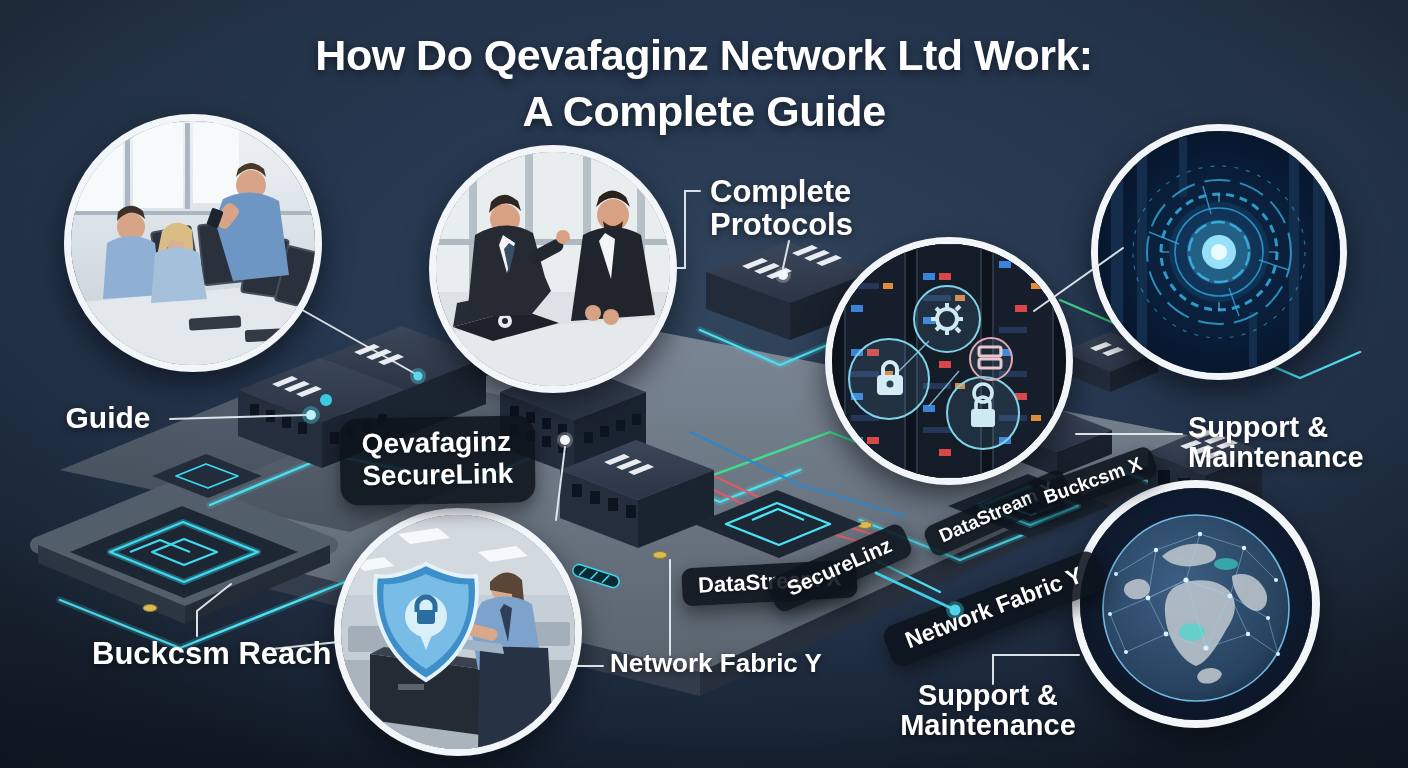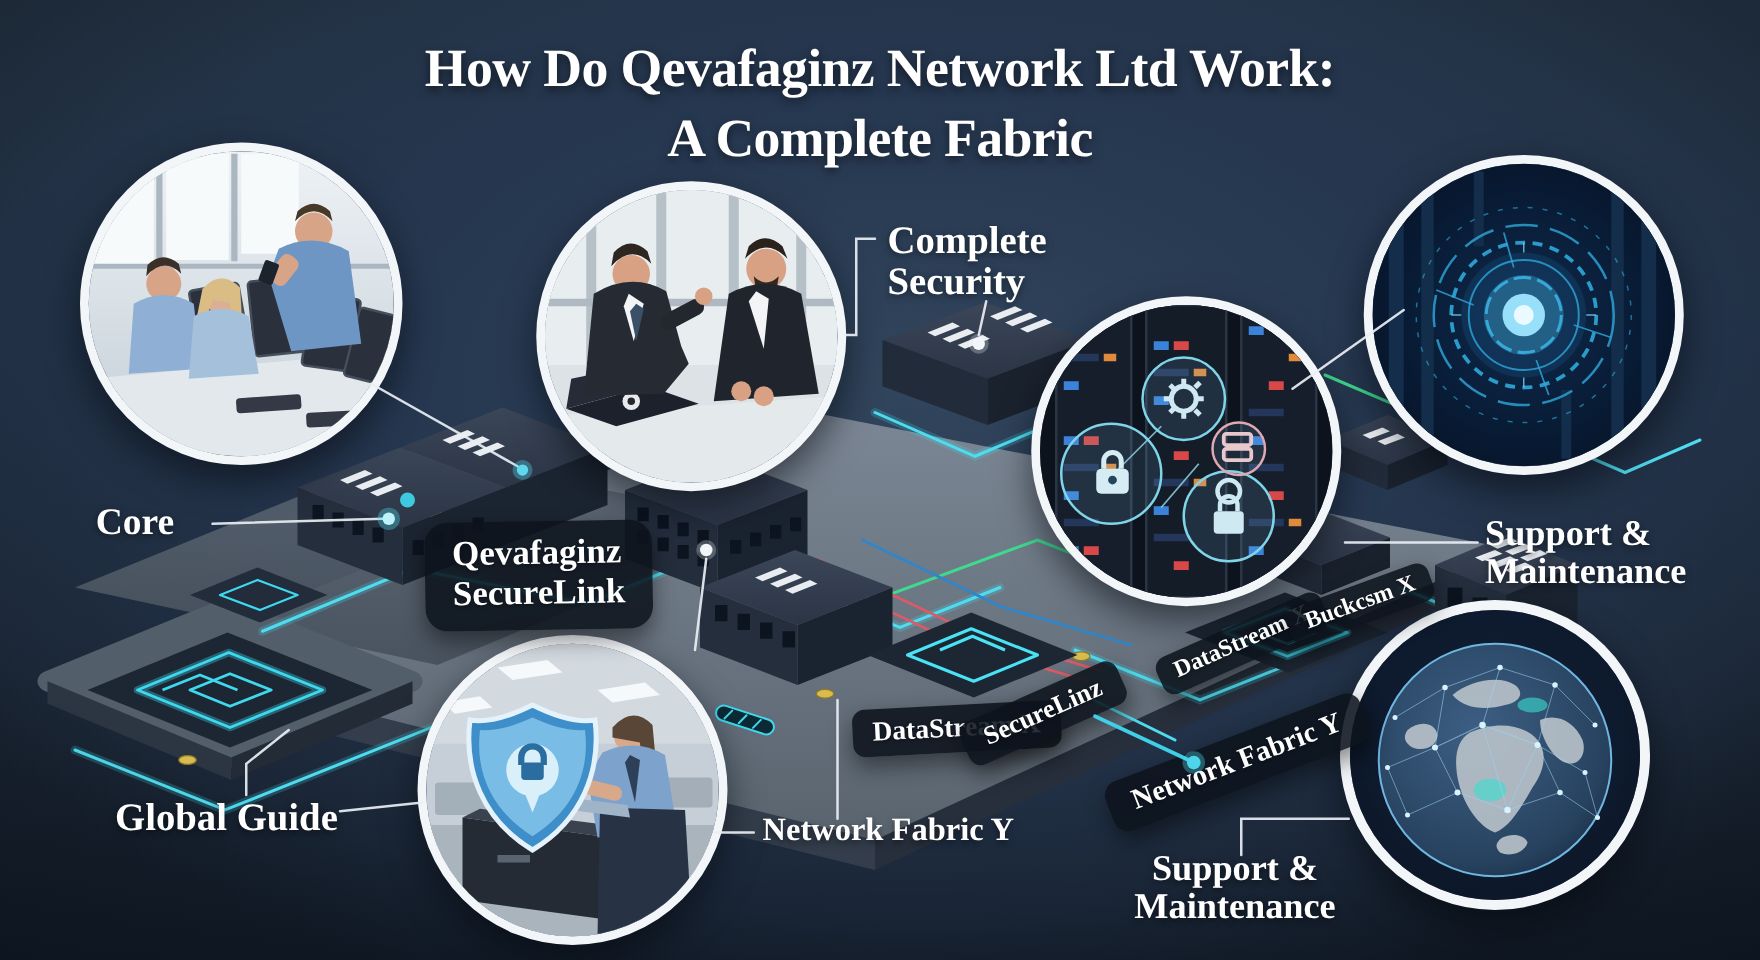--- a/index.html
+++ b/index.html
@@ -1,18 +1,18 @@
 <!DOCTYPE html>
 <html><head>
 <meta charset="utf-8">
 <style>
   html,body{margin:0;padding:0;background:#0e1724;}
   .stage{
     position:relative;width:1408px;height:768px;overflow:hidden;
-    font-family:Liberation Serif, serif;
+    font-family:Liberation Sans, sans-serif;
     background:
       radial-gradient(ellipse 900px 520px at 52% 40%, #31455c 0%, #263750 45%, rgba(30,43,62,0) 100%),
       linear-gradient(180deg,#22303f 0%, #1e2c3f 35%, #18222f 75%, #111a26 100%);
   }
   .stage::after{content:"";position:absolute;inset:0;pointer-events:none;
     background:radial-gradient(ellipse 100% 90% at 50% 45%, rgba(0,0,0,0) 55%, rgba(4,9,16,.55) 100%);}
   svg{display:block}
   .bg-svg{position:absolute;left:0;top:0;}
   .overlay-svg{position:absolute;left:0;top:0;pointer-events:none;z-index:30;}
   .title{
@@ -621,32 +621,32 @@
         <circle cx="418" cy="376" r="4.5" fill="#5fd8ee"></circle>
       <circle cx="565" cy="440" r="8" fill="rgba(255,255,255,.25)"></circle>
         <circle cx="565" cy="440" r="5" fill="#f2f6f9"></circle>
       <circle cx="955" cy="610" r="9" fill="rgba(80,220,240,.35)"></circle>
         <circle cx="955" cy="610" r="5.5" fill="#4fd4ea"></circle>
     </g>
   </svg>
 
   <div class="title">
     <div>How Do Qevafaginz Network Ltd Work:</div>
-    <div>A Complete Fabric</div>
+    <div>A Complete Guide</div>
   </div>
 
   <div class="callout lbl-security">
     <div>Complete</div>
-    <div>Security</div>
+    <div>Protocols</div>
   </div>
   <div class="callout lbl-core">
-    <div>Core</div>
+    <div>Guide</div>
   </div>
   <div class="callout lbl-global">
-    <div>Global Guide</div>
+    <div>Buckcsm Reach</div>
   </div>
   <div class="callout lbl-support-right">
     <div>Support &amp;</div>
     <div>Maintenance</div>
   </div>
   <div class="callout lbl-netfabric">
     <div>Network Fabric Y</div>
   </div>
   <div class="callout lbl-support-bottom">
     <div>Support &amp;</div>

